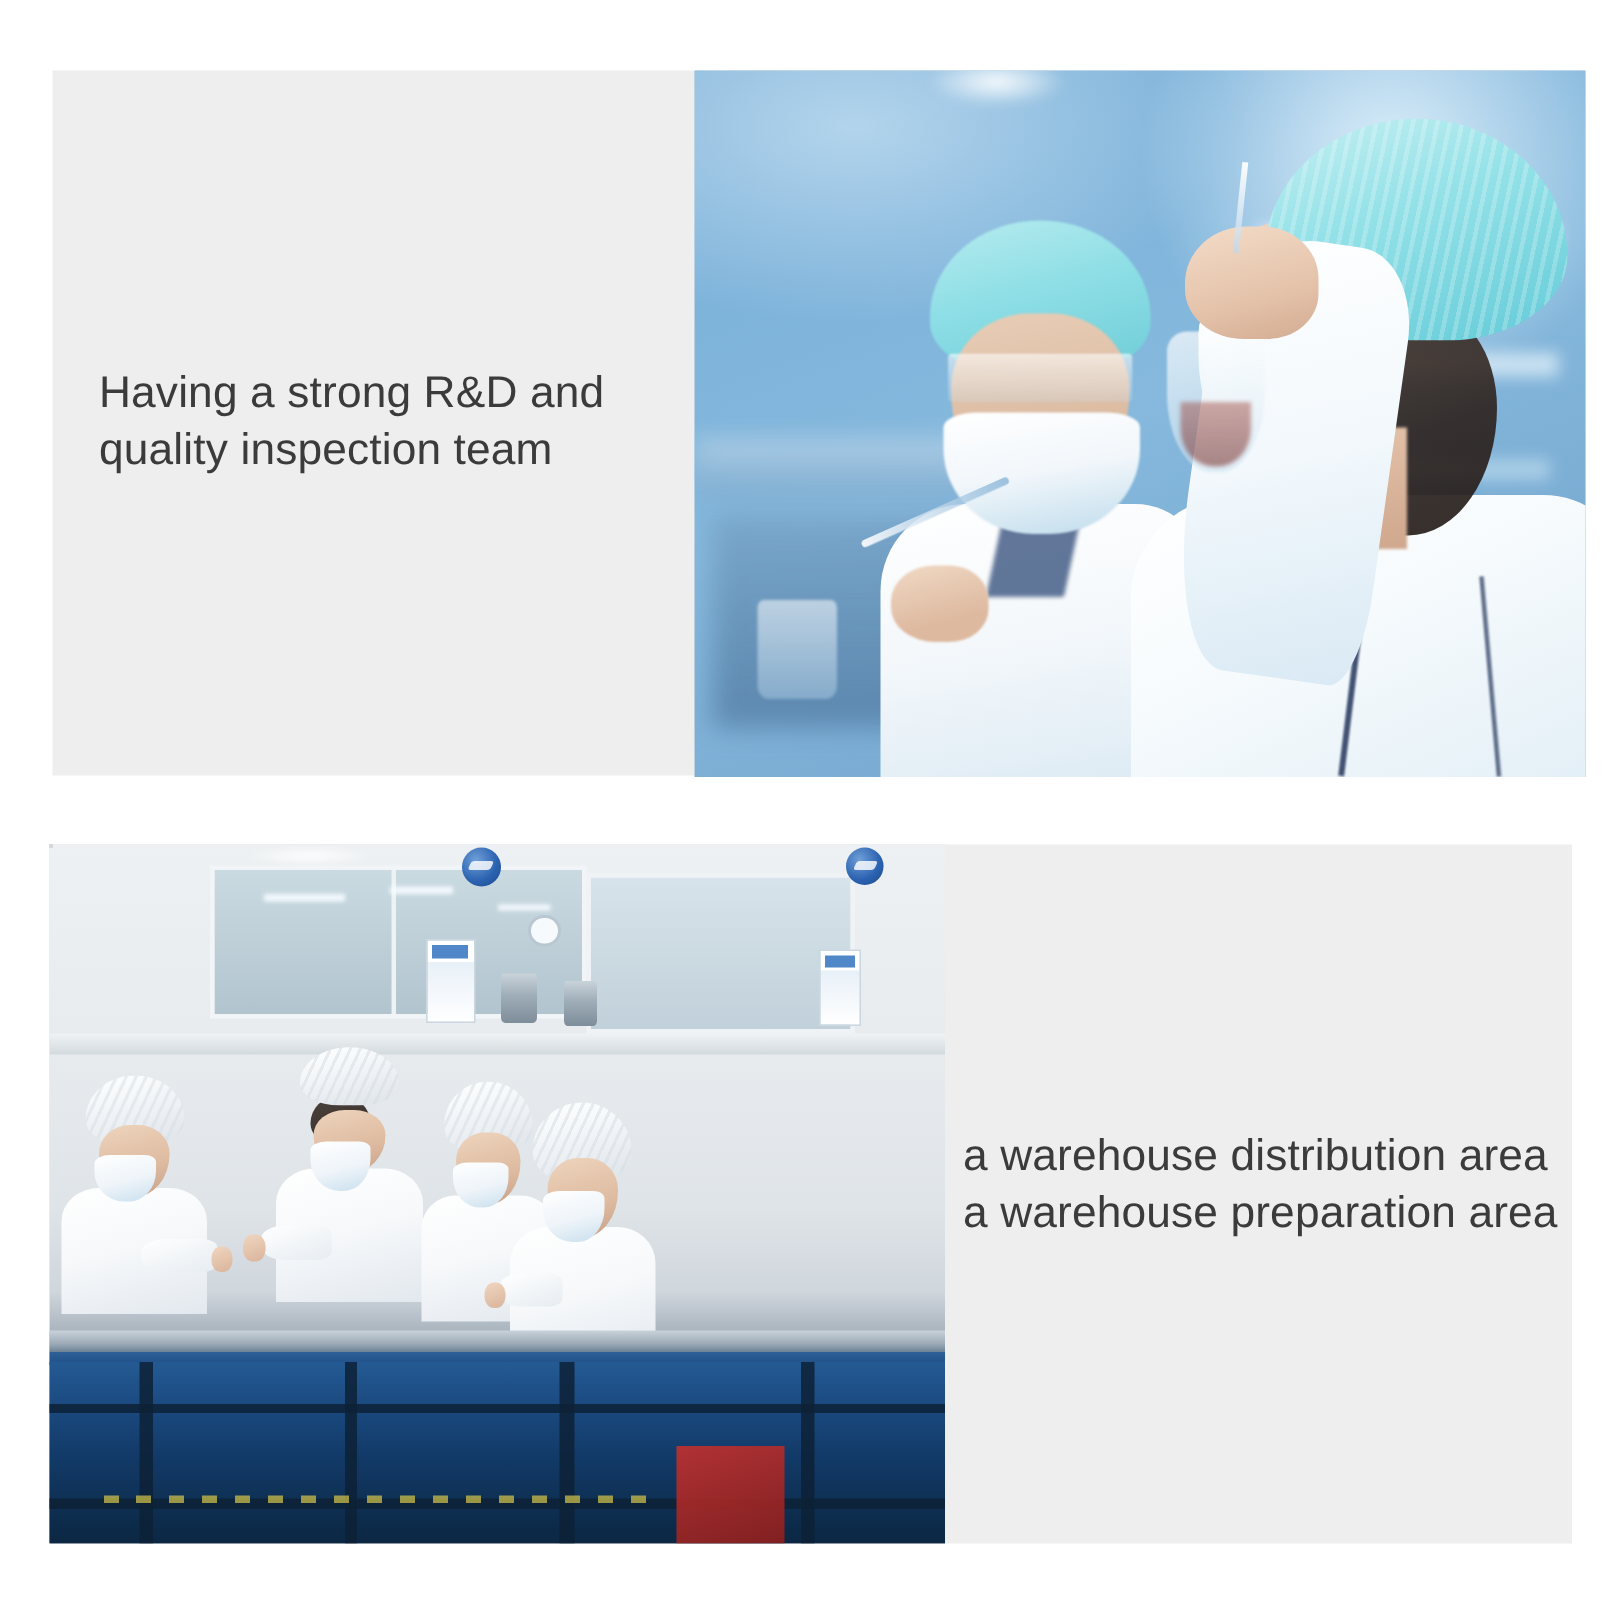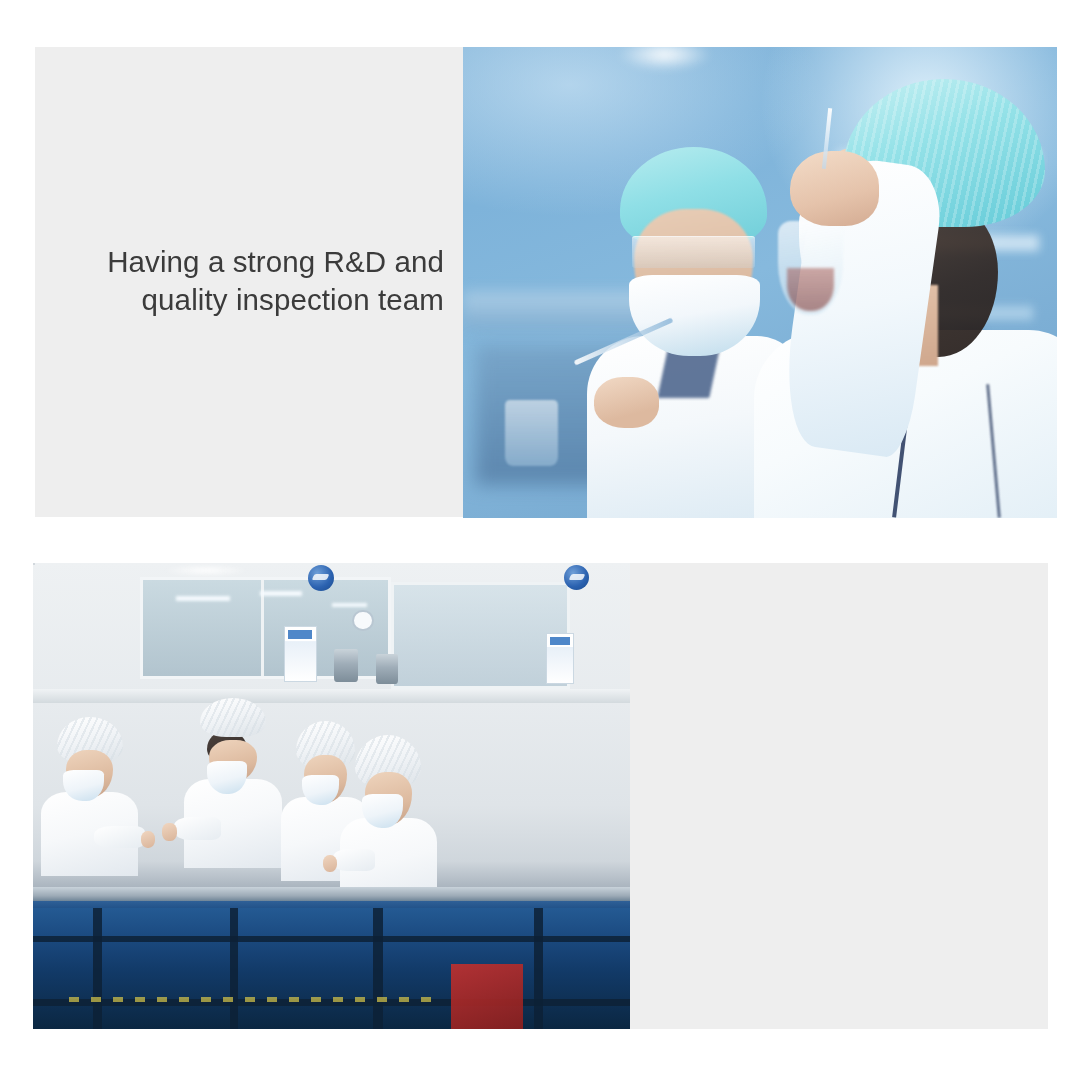--- a/index.html
+++ b/index.html
@@ -40,21 +40,21 @@
     font-size: 29.5px;
     line-height: 38px;
     letter-spacing: 0.1px;
     white-space: pre-line;
     font-weight: 400;
   }
 
   
   #top-panel  { left: 35px;  top: 47px;  width: 428px; height: 470px; }
   #top-photo  { left: 463px; top: 47px;  width: 594px; height: 471px; }
-  #top-caption{ left: 44px;  top: 243px; width: 400px; text-align: right; }
+  #top-caption{ left: 66px;  top: 243px; width: 400px; }
 
   
   .lab-bg {
     position: absolute; inset: 0;
     background:
       radial-gradient(ellipse 45% 55% at 78% 12%, rgba(235,248,255,.85) 0%, rgba(235,248,255,0) 62%),
       radial-gradient(ellipse 60% 40% at 18% 8%,  rgba(222,240,252,.55) 0%, rgba(222,240,252,0) 70%),
       linear-gradient(160deg, #7fb2d8 0%, #7eb3da 24%, #86b9dd 48%, #7dafd5 70%, #6fa3cb 100%);
   }
   
@@ -552,14 +552,16 @@
     <div class="tbar v3"></div>
     <div class="tbar v4"></div>
     <div class="tbar h1"></div>
     <div class="tbar h2"></div>
     <div class="tape"></div>
     <div class="redbox"></div>
   </div>
 
   <div class="panel" id="bottom-panel"></div>
 
+  <div class="caption" id="bottom-caption">a warehouse distribution area
+a warehouse preparation area</div>
 
 </div>
 
 </body></html>

